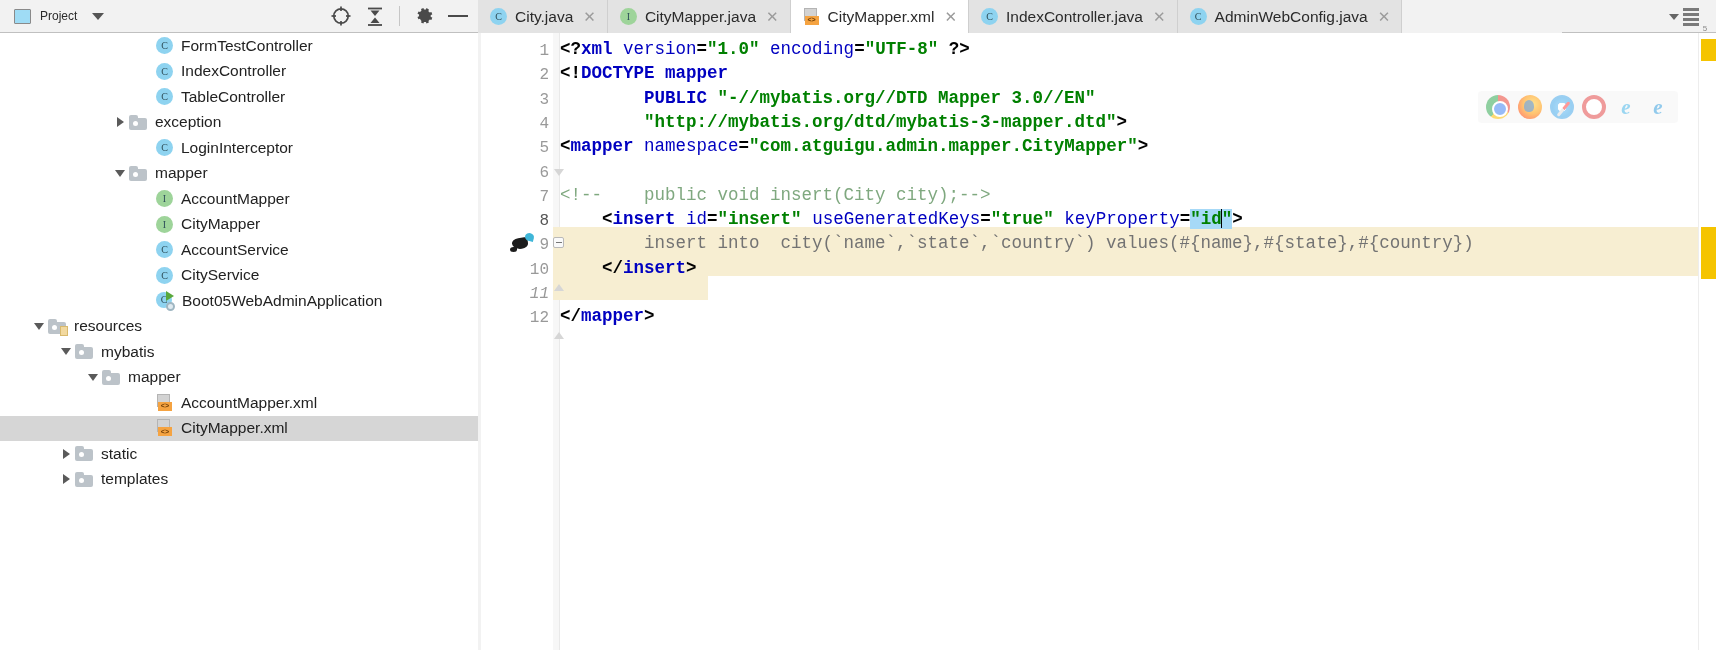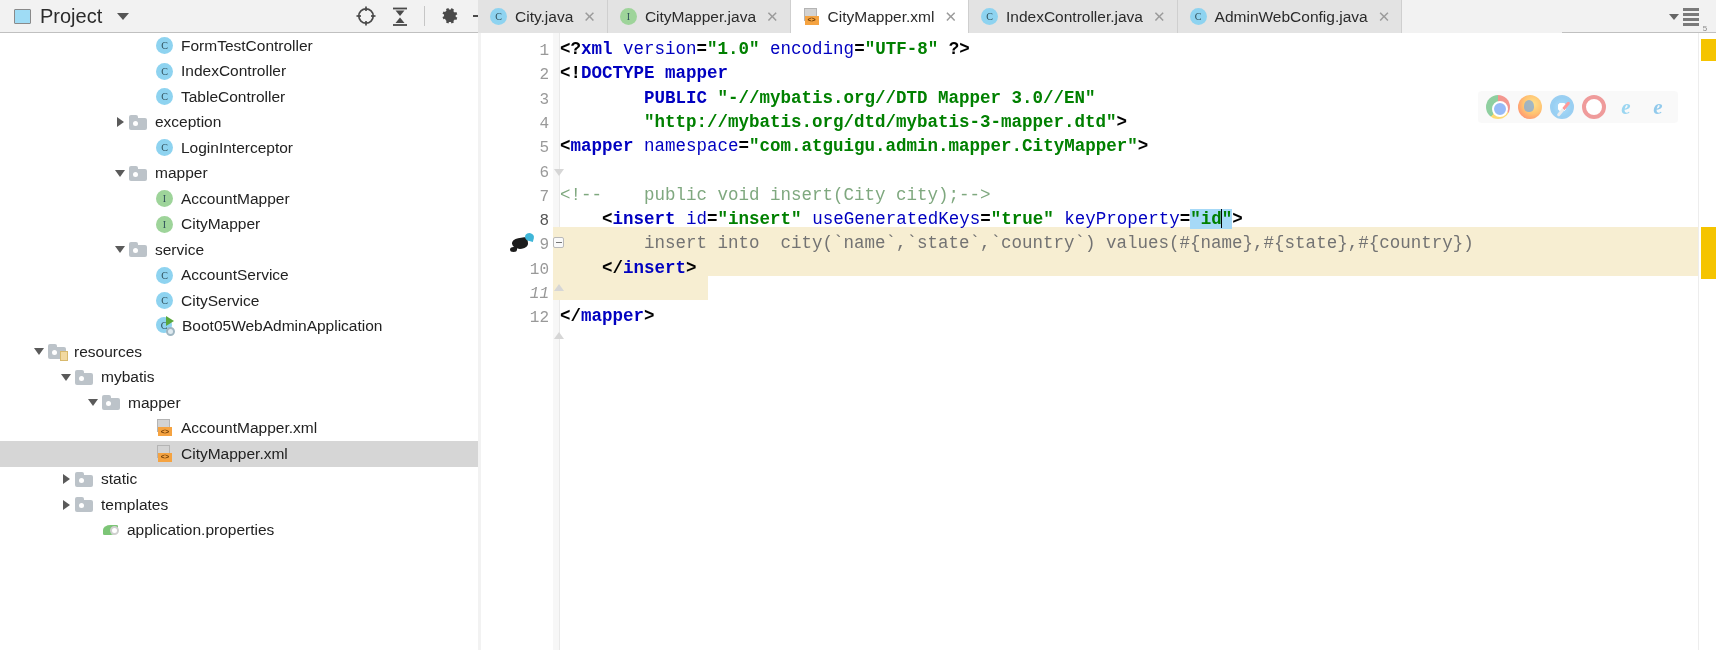--- a/index.html
+++ b/index.html
@@ -19,21 +19,21 @@
     display: flex; align-items: center;
   }
   .proj-btn {
     display: flex; align-items: center; gap: 9px;
     padding: 0 10px 0 14px; height: 33px;
   }
   .proj-icon {
     width: 17px; height: 15px; border: 1.5px solid #8a8a8a;
     background: #9fdcf5; border-radius: 1px;
   }
-  .proj-label { font-size: 20px; color: #2b2b2b; }
+  .proj-label { font-size: 12px; color: #2b2b2b; }
   .caret-down {
     width: 0; height: 0; border-left: 6px solid transparent;
     border-right: 6px solid transparent; border-top: 7px solid #555;
     margin-left: 6px;
   }
   .tb-icons { display: flex; align-items: center; gap: 0; margin-left: 210px; }
   .tb-ico {
     width: 34px; height: 33px; display: flex; align-items: center; justify-content: center;
   }
   .tb-sep { width: 1px; height: 20px; background: #c6c6c6; margin: 0 7px; }
@@ -432,32 +432,20 @@
         <span class="ic-iface" style="margin-right: 6px;">I</span>
         <span class="tree-label">AccountMapper</span>
       </div>
       <div class="trow">
         <span style="display: inline-block; width: 138px; flex: 0 0 auto;"></span>
         <span class="tw"></span>
         <span class="ic-iface" style="margin-right: 6px;">I</span>
         <span class="tree-label">CityMapper</span>
       </div>
       <div class="trow">
-        <span style="display: inline-block; width: 111px; flex: 0 0 auto;"></span>
-        <span class="tw">
-          <i class="arrow-d"></i>
-        </span>
-        <span class="ic-folder">
-          <span class="tabtop"></span>
-          <span class="body"></span>
-          <span class="dot"></span>
-        </span>
-        <span class="tree-label">service</span>
-      </div>
-      <div class="trow">
         <span style="display: inline-block; width: 138px; flex: 0 0 auto;"></span>
         <span class="tw"></span>
         <span class="ic-class" style="margin-right: 6px;">C</span>
         <span class="tree-label">AccountService</span>
       </div>
       <div class="trow">
         <span style="display: inline-block; width: 138px; flex: 0 0 auto;"></span>
         <span class="tw"></span>
         <span class="ic-class" style="margin-right: 6px;">C</span>
         <span class="tree-label">CityService</span>
@@ -543,29 +531,20 @@
         <span style="display: inline-block; width: 57px; flex: 0 0 auto;"></span>
         <span class="tw">
           <i class="arrow-r"></i>
         </span>
         <span class="ic-folder">
           <span class="tabtop"></span>
           <span class="body"></span>
           <span class="dot"></span>
         </span>
         <span class="tree-label">templates</span>
-      </div>
-      <div class="trow">
-        <span style="display: inline-block; width: 84px; flex: 0 0 auto;"></span>
-        <span class="tw"></span>
-        <span class="ic-spring">
-          <span class="leaf"></span>
-          <span class="ring"></span>
-        </span>
-        <span class="tree-label">application.properties</span>
       </div>
     </div>
 
   <div class="editor">
     <div class="ed-leftstripe"></div>
     <div class="gutter" id="gutter">
         <div class="ln" style="top: 6px;">1</div>
         <div class="ln" style="top: 30.3px;">2</div>
         <div class="ln" style="top: 54.6px;">3</div>
         <div class="ln" style="top: 78.9px;">4</div>

